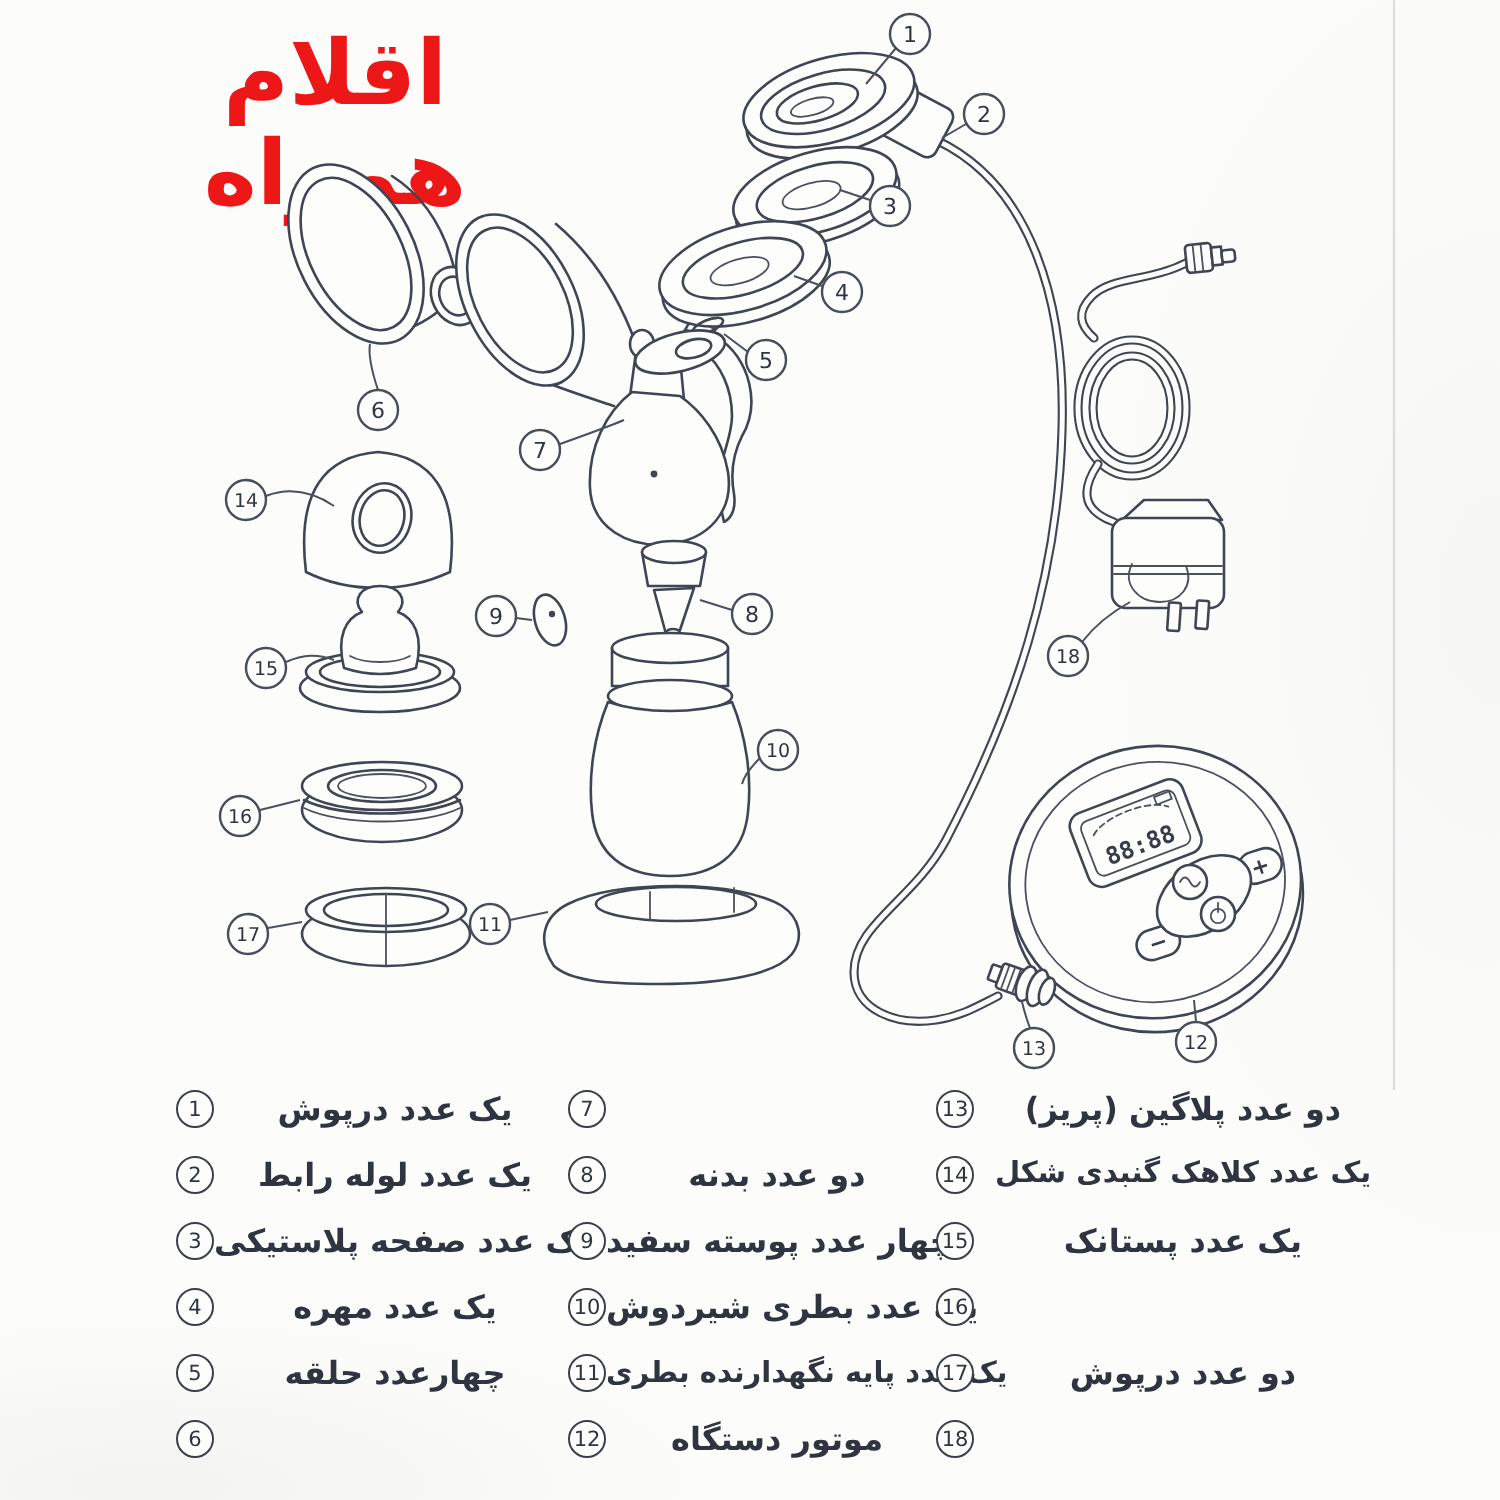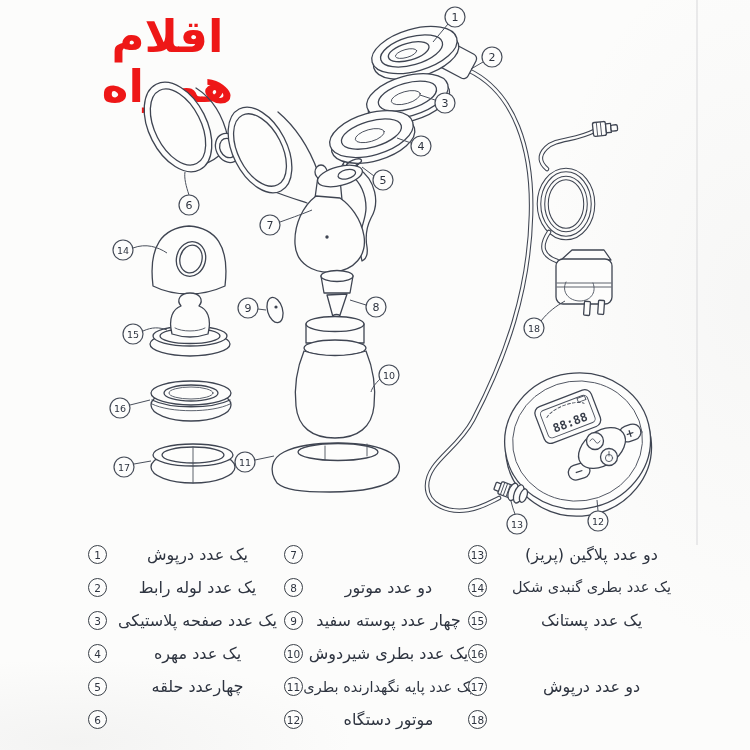--- a/index.html
+++ b/index.html
@@ -36,21 +36,21 @@
   .legend{position:absolute;top:540px;left:0;width:750px;height:200px;}
   .legend-col{position:absolute;top:3px;height:188px;display:flex;flex-direction:column;justify-content:space-between;}
   .legend-row{display:flex;align-items:center;height:22px;}
   .num{
     flex:0 0 auto;width:19px;height:19px;border:1.3px solid #3a4048;border-radius:50%;
     font-size:10.5px;line-height:19px;text-align:center;color:#2e3440;font-weight:normal;
     background:#fdfdfc;box-sizing:border-box;
   }
   .txt{
     flex:1 1 auto;direction:rtl;text-align:center;
-    font-size:16px;font-weight:normal;color:#2e3440;white-space:nowrap;
+    font-size:16px;font-weight:bold;color:#2e3440;white-space:nowrap;
   }
   .col1{left:88px;width:200px;}
   .col2{left:284px;width:190px;}
   .col3{left:468px;width:228px;}
 </style>
 </head>
 <body>
 
 <div class="paper-shade"></div>
 
@@ -394,21 +394,21 @@
     <div class="legend-row">
         <span class="num">6</span>
       </div>
   </div>
   <div class="legend-col col2">
     <div class="legend-row">
         <span class="num">7</span>
       </div>
     <div class="legend-row">
         <span class="num">8</span>
-        <span class="txt">دو عدد موتور</span>
+        <span class="txt">دو عدد بدنه</span>
       </div>
     <div class="legend-row">
         <span class="num">9</span>
         <span class="txt">چهار عدد پوسته سفید</span>
       </div>
     <div class="legend-row">
         <span class="num">10</span>
         <span class="txt">یک عدد بطری شیردوش</span>
       </div>
     <div class="legend-row">
@@ -420,21 +420,21 @@
         <span class="txt">موتور دستگاه</span>
       </div>
   </div>
   <div class="legend-col col3">
     <div class="legend-row">
         <span class="num">13</span>
         <span class="txt">دو عدد پلاگین (پریز)</span>
       </div>
     <div class="legend-row">
         <span class="num">14</span>
-        <span class="txt" style="font-size:14.5px">یک عدد بطری گنبدی شکل</span>
+        <span class="txt" style="font-size:14.5px">یک عدد کلاهک گنبدی شکل</span>
       </div>
     <div class="legend-row">
         <span class="num">15</span>
         <span class="txt">یک عدد پستانک</span>
       </div>
     <div class="legend-row">
         <span class="num">16</span>
       </div>
     <div class="legend-row">
         <span class="num">17</span>

